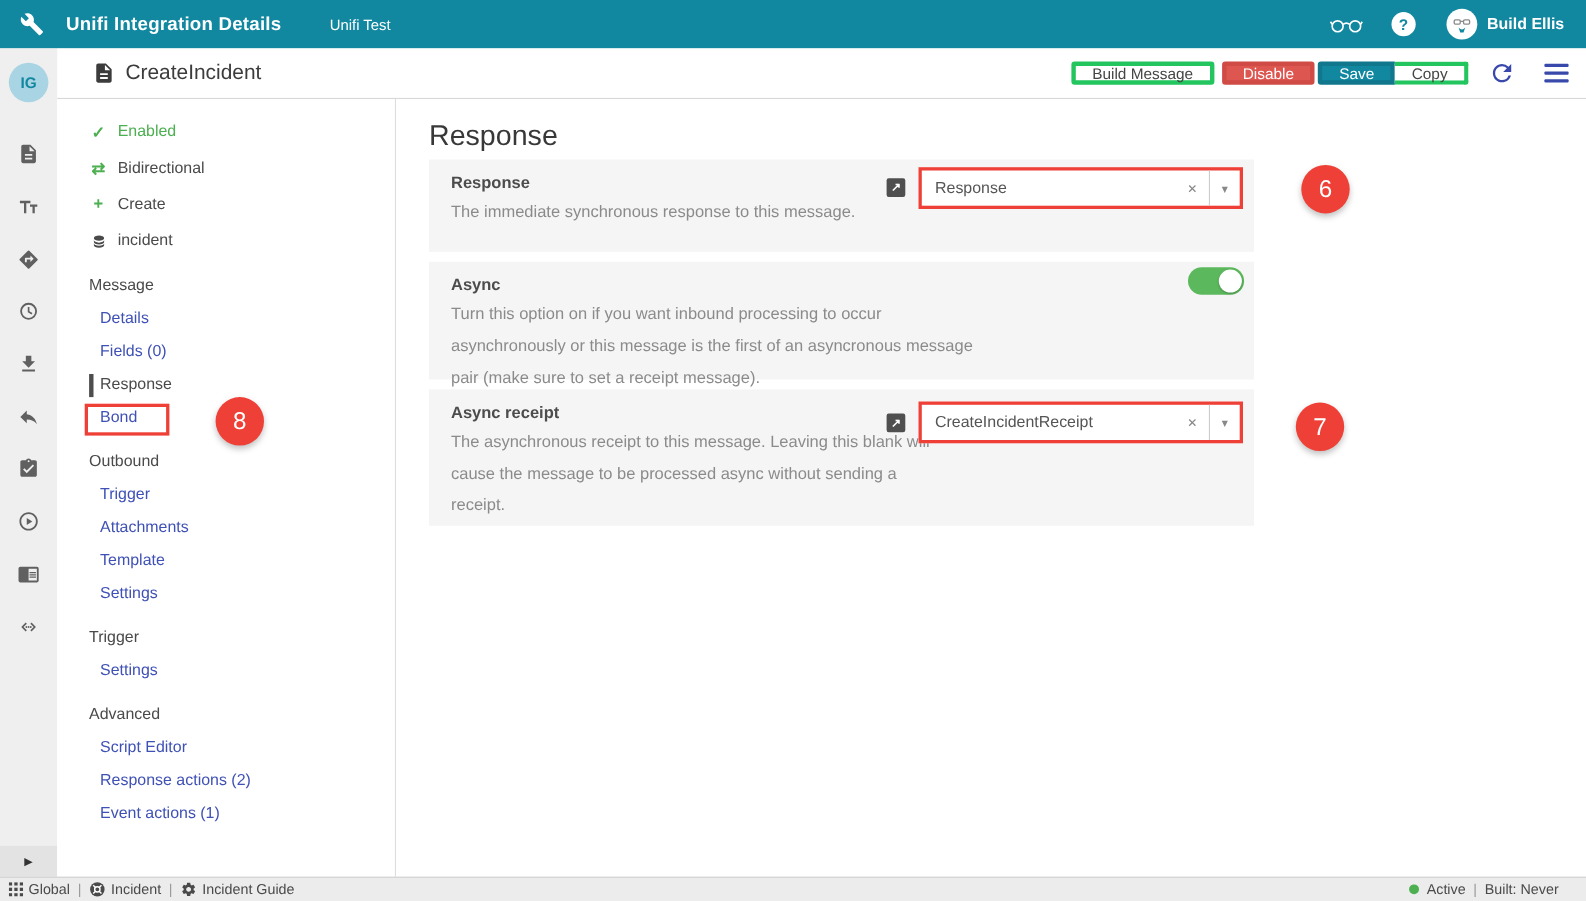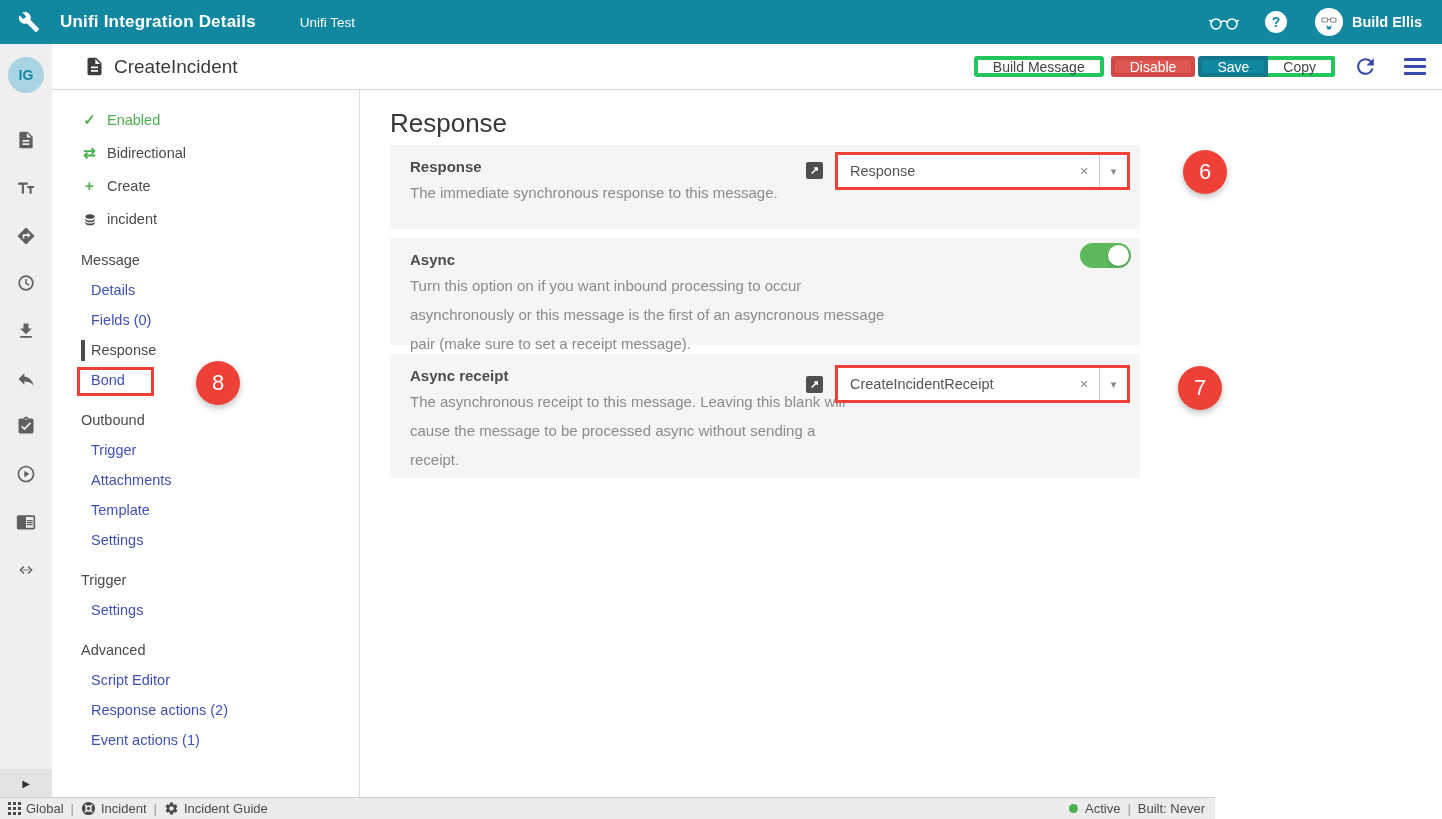--- a/index.html
+++ b/index.html
@@ -61,21 +61,21 @@
   .select-caret { width:28px; border-left:1px solid #ccc; display:flex; align-items:center; justify-content:center; color:#888; font-size:11px; cursor:pointer; }
   .toggle { position:absolute; left:690px; top:5px; width:51px; height:25px; border-radius:13px; background:#5cb85c; cursor:pointer; }
   .toggle .knob { position:absolute; right:2px; top:2px; width:21px; height:21px; border-radius:50%; background:#fff; box-shadow:0 1px 2px rgba(0,0,0,.25); }
 
   
   .ann-circle { position:absolute; width:44px; height:44px; border-radius:50%; background:#ee4036; color:#fff; font-size:22px; display:flex; align-items:center; justify-content:center; box-shadow:0 3px 6px rgba(0,0,0,.25); }
   .ann-c6 { left:1183px; top:150px; } .ann-c7 { left:1178px; top:366px; } .ann-c8 { left:196px; top:361px; }
   .ann-bond { position:absolute; left:77px; top:367px; width:77px; height:29px; border:3px solid #ee4036; }
 
   
-  .statusbar { position:absolute; left:0; top:797px; width:1215px; height:22px; background:#ececec; border-top:1px solid #d0d0d0; display:flex; align-items:center; justify-content:space-between; padding:0 10px 0 8px; font-size:13px; color:#4a4a4a; }
+  .statusbar { position:absolute; left:0; top:797px; width:1442px; height:22px; background:#ececec; border-top:1px solid #d0d0d0; display:flex; align-items:center; justify-content:space-between; padding:0 25px 0 8px; font-size:13px; color:#4a4a4a; }
   .sb-left, .sb-right { display:flex; align-items:center; gap:7px; }
   .sb-sep { color:#999; }
   .sb-dot { width:9px; height:9px; border-radius:50%; background:#4caf50; display:inline-block; }
   .sb-item { display:flex; align-items:center; gap:5px; cursor:pointer; }
   svg { display:block; }
 </style>
 </head>
 <body>
 
 <div class="app">

